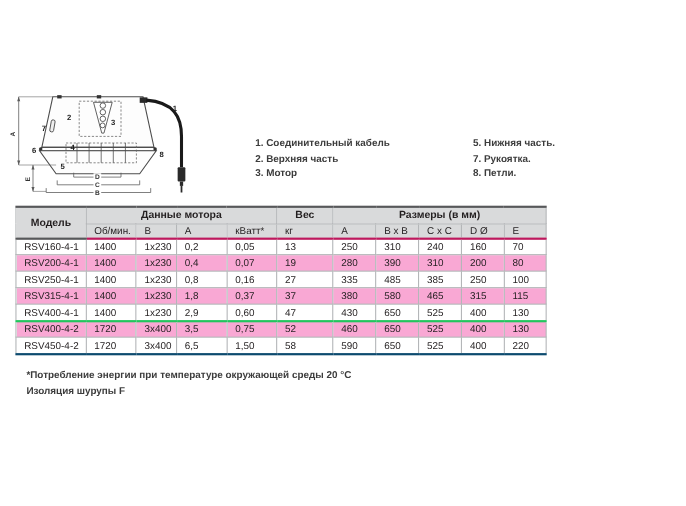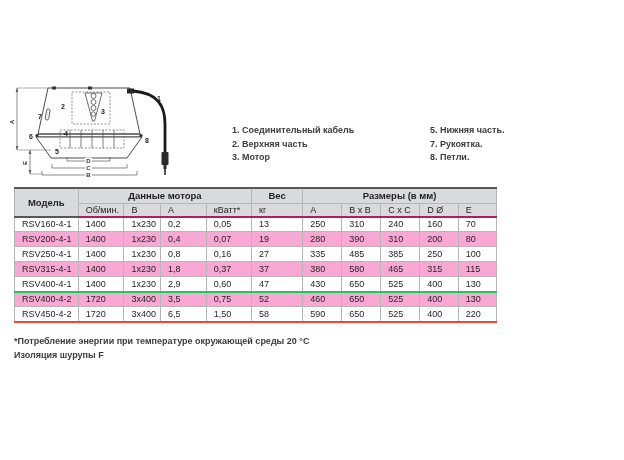--- a/index.html
+++ b/index.html
@@ -31,27 +31,27 @@
     border-top:2px solid #57585a; font-weight:bold; text-align:center;
     font-size:9.5px; height:15px; padding:1px 0;
   }
   .spec-table thead tr.sub th { height:12px; }
   .spec-table thead tr.sub th { border-bottom:2px solid #be185d; }
   .spec-table th.model-h { font-weight:bold; text-align:center; vertical-align:middle; font-size:9.5px;
     border-bottom:2px solid #57585a; }
   .spec-table tbody td { height:15px; background:#ffffff; }
   .spec-table tbody tr.alt td { background:#f9a8d4; }
   .spec-table tbody tr.group-sep td { border-top:2px solid #22c55e; }
-  .spec-table tbody tr:last-child td { border-bottom:2px solid #ef4444; }
+  .spec-table tbody tr:last-child td { border-bottom:2px solid #0c4a6e; }
   
   .footnotes {
     position:absolute; left:14px; top:334px; font-size:9px; font-weight:bold;
     color:#3c3c3c; line-height:14px;
   }
-  .footnotes div { white-space:nowrap; }
+  .footnotes div { white-space:nowrap;margin-left:10px; }
 </style>
 </head>
 <body>
 
 <div class="page">
 
   <svg class="diagram" viewBox="0 0 215 105" xmlns="http://www.w3.org/2000/svg">
     <g stroke="#4d4d4d" stroke-width="1" fill="none">
 
       <polygon points="42,6 124,6 134,52 32,52" fill="#fdfdfd"></polygon>

